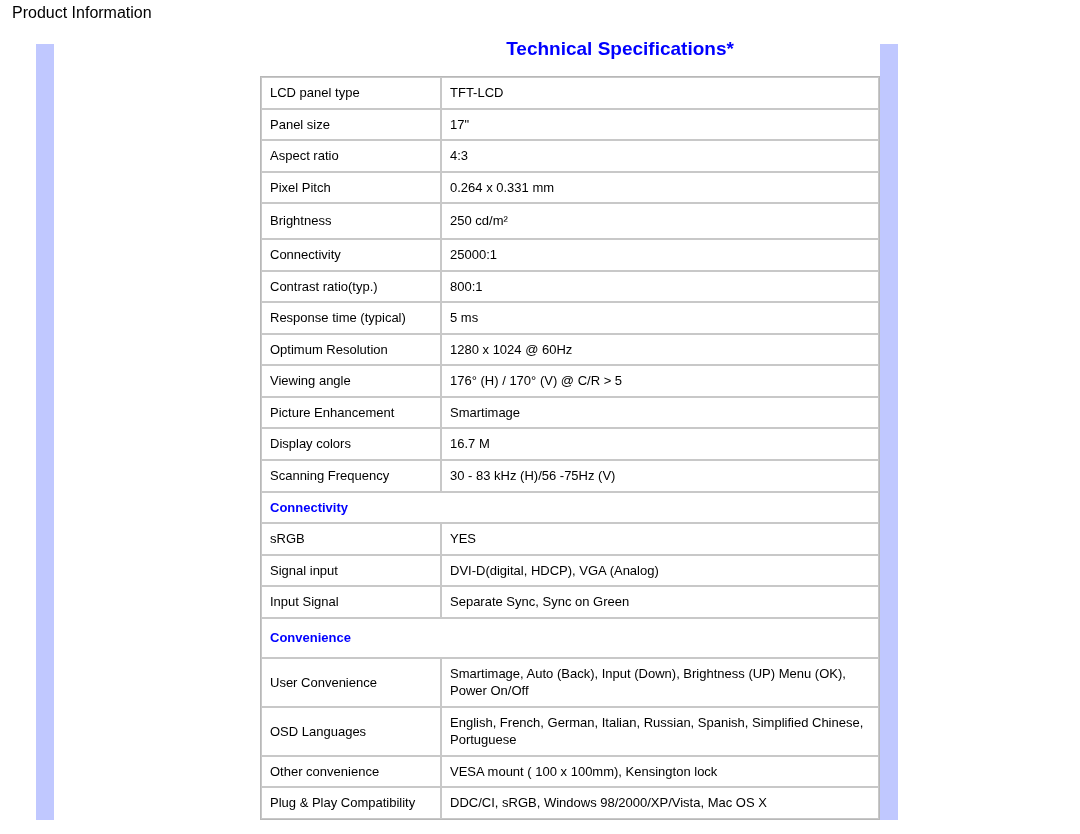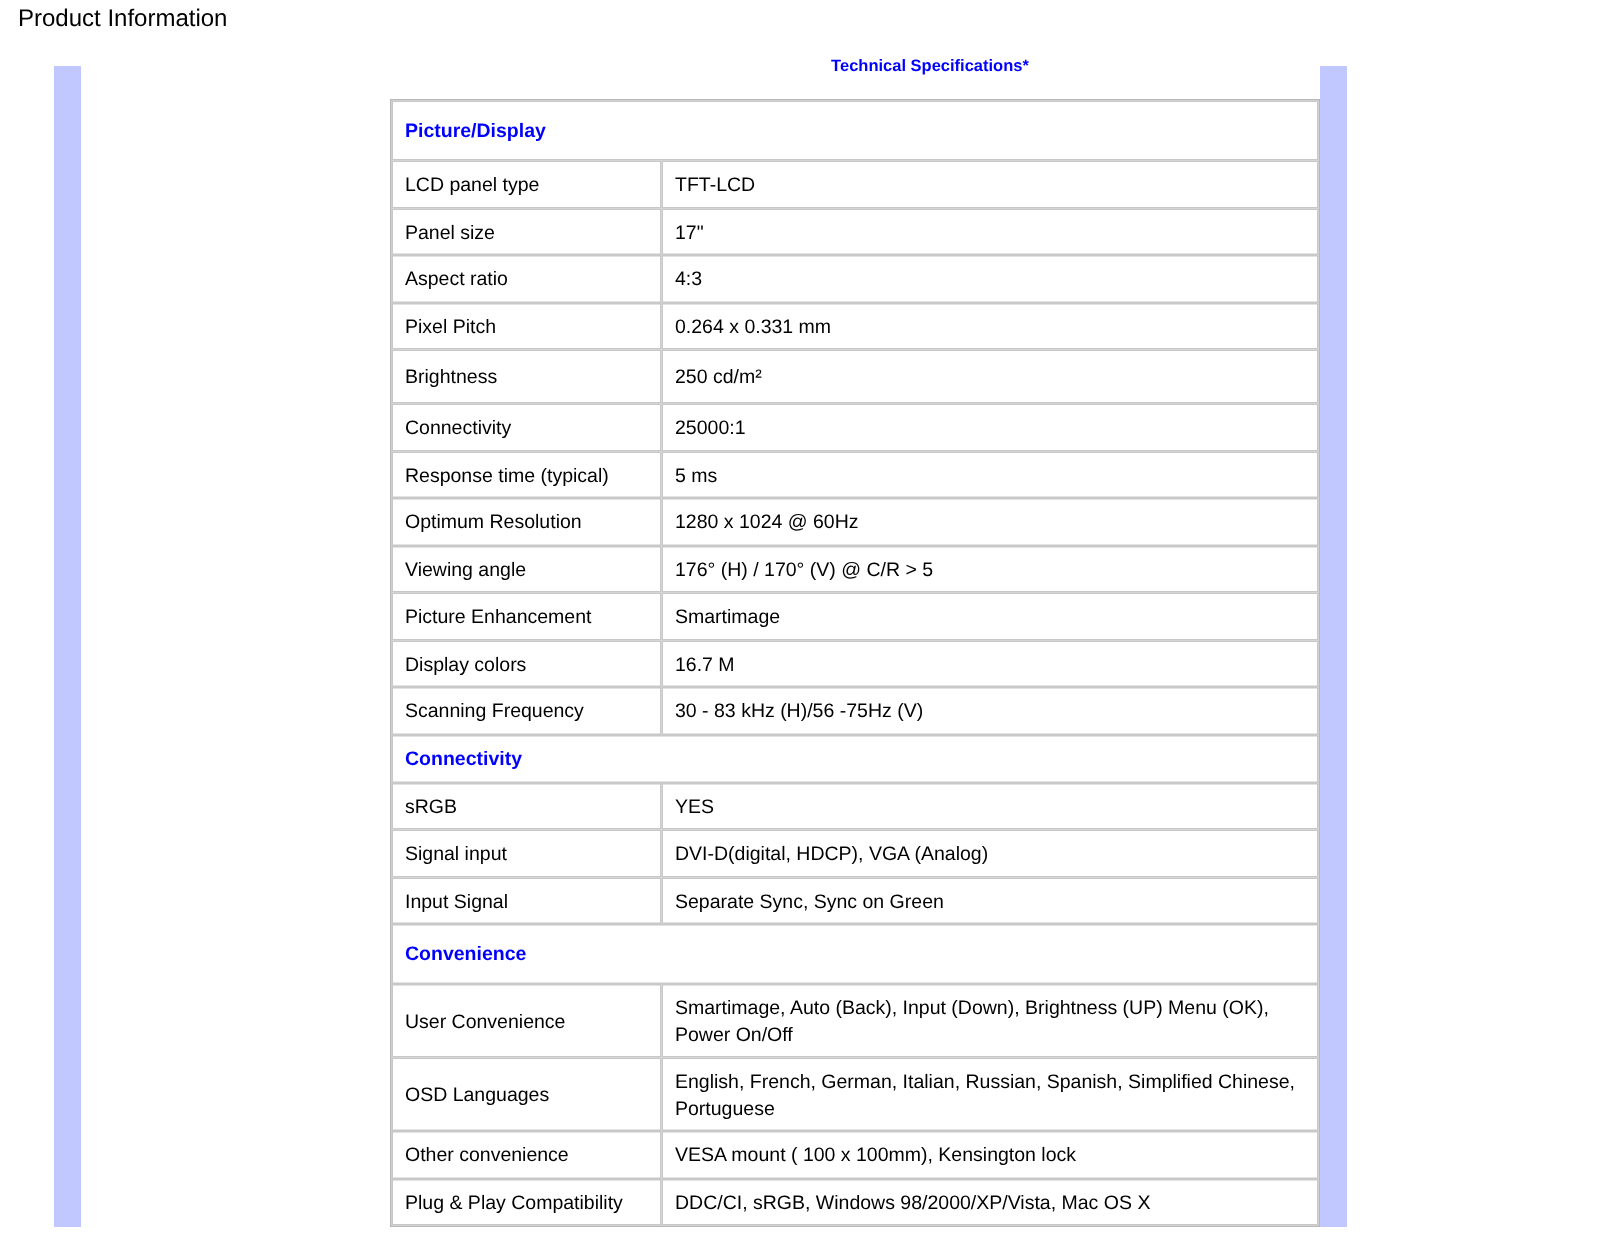--- a/index.html
+++ b/index.html
@@ -30,21 +30,21 @@
   .side-left { left: 36px; }
   .side-right { left: 880px; }
   .content {
     margin-left: 260px;
     width: 620px;
     padding-top: 6px;
   }
   .main-title {
     color: #0000FF;
     font-weight: bold;
-    font-size: 11px;
+    font-size: 19px;
     text-align: center;
     padding: 6px 0 16px 100px;
   }
   table.spec {
     border-collapse: separate;
     border-spacing: 0;
     width: 100%;
     border: 1px solid #b8b8b8;
   }
   table.spec td {
@@ -72,23 +72,20 @@
 <div class="outer">
   <div class="side-left"></div>
   <div class="side-right"></div>
 
   <div class="content">
     <div class="main-title">Technical Specifications*</div>
 
     <table class="spec">
 
       <tbody>
-          <tr>
-            <td class="section" colspan="2">Picture/Display</td>
-          </tr>
       <tr>
             <td class="col1">LCD panel type</td>
             <td>TFT-LCD</td>
           </tr>
       <tr>
             <td class="col1">Panel size</td>
             <td>17"</td>
           </tr>
       <tr>
             <td class="col1">Aspect ratio</td>
@@ -98,20 +95,24 @@
             <td class="col1">Pixel Pitch</td>
             <td>0.264 x 0.331 mm</td>
           </tr>
       <tr>
             <td class="col1" style="height:36px;">Brightness</td>
             <td>250 cd/m²</td>
           </tr>
       <tr>
             <td class="col1">Connectivity</td>
             <td>25000:1</td>
+          </tr>
+      <tr>
+            <td class="col1">Contrast ratio(typ.)</td>
+            <td>800:1</td>
           </tr>
       <tr>
             <td class="col1">Response time (typical)</td>
             <td>5 ms</td>
           </tr>
       <tr>
             <td class="col1">Optimum Resolution</td>
             <td>1280 x 1024 @ 60Hz</td>
           </tr>
       <tr>

